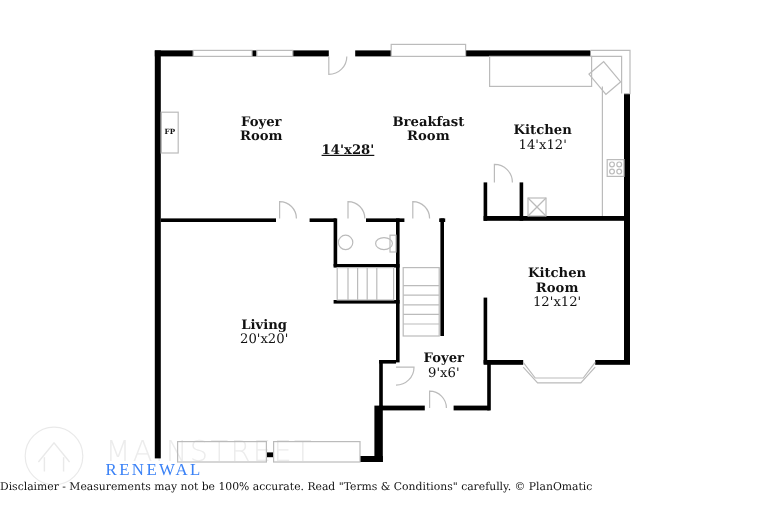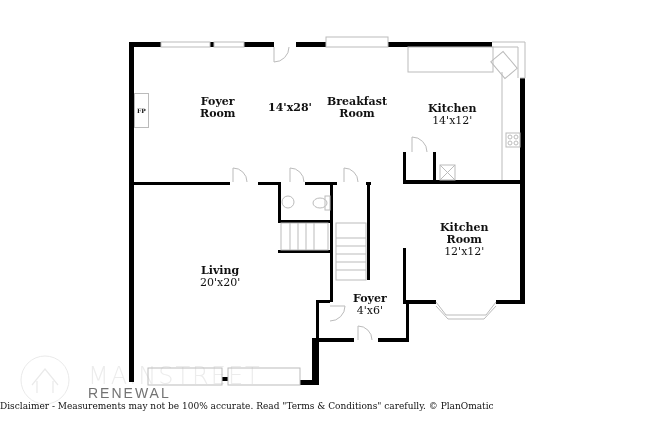--- a/index.html
+++ b/index.html
@@ -4,21 +4,21 @@
 <style>
   html, body { margin:0; padding:0; background:#ffffff; }
   body { width:650px; height:433px; position:relative; overflow:hidden; font-family:"DejaVu Serif", serif; }
   #plan { position:absolute; left:0; top:0; width:650px; height:433px; }
   .room-label { position:absolute; font-family:"DejaVu Serif", serif; font-weight:bold; font-size:11px; line-height:12px; text-align:center; color:#111; white-space:nowrap; }
   .room-label .dim { font-weight:normal; }
   .fp { position:absolute; left:134px; top:93px; width:13px; height:33px; border:1px solid #bbb; background:#fff; font-family:"DejaVu Serif", serif; font-weight:bold; font-size:6px; display:flex; align-items:center; justify-content:center; color:#111; }
   .disclaimer { position:absolute; left:0; width:650px; top:401px; text-align:left; font-family:"DejaVu Serif", serif; font-size:9px; color:#111; }
   .wm { position:absolute; left:20px; top:355px; width:260px; height:50px; opacity:0.55; }
   .wm-text1 { position:absolute; left:88px; top:362px; font-family:"DejaVu Sans", sans-serif; font-size:24px; letter-spacing:2px; color:#ececec; font-weight:300; }
-  .wm-text2 { position:absolute; left:88px; top:385px; font-family:Liberation Sans, sans-serif; font-size:14px; letter-spacing:2px; color:#737373; }
+  .wm-text2 { position:absolute; left:88px; top:385px; font-family:Liberation Serif, serif; font-size:14px; letter-spacing:2px; color:#3b82f6; }
 </style>
 </head>
 <body>
 
 <svg class="wm" viewBox="0 0 260 50">
   <circle cx="25" cy="25" r="24" fill="none" stroke="#d8d8d8" stroke-width="1"></circle>
   <path d="M12 30 L25 14 L38 30 M17 26 L17 38 M33 26 L33 38" fill="none" stroke="#d8d8d8" stroke-width="1.2"></path>
 </svg>
 <div class="wm-text1">MAINSTREET</div>
 <div class="wm-text2">RENEWAL</div>
@@ -119,36 +119,36 @@
     <path d="M358 340 L358 326 A14 14 0 0 1 372 340"></path>
   </g>
 </svg>
 
 <div class="fp">FP</div>
 
 <div class="room-label" style="left:200px;top:96px;">
   <div>Foyer</div>
   <div>Room</div>
 </div>
-<div class="room-label" style="left:268px;top:102px;">14'x28'</div>
+<div class="room-label" style="left:268px;top:119px;text-decoration:underline;">14'x28'</div>
 <div class="room-label" style="left:327px;top:96px;">
   <div>Breakfast</div>
   <div>Room</div>
 </div>
 <div class="room-label" style="left:428px;top:103px;">
   <div>Kitchen</div>
   <div class="dim">14'x12'</div>
 </div>
 <div class="room-label" style="left:440px;top:222px;">
   <div>Kitchen</div>
   <div>Room</div>
   <div class="dim">12'x12'</div>
 </div>
 <div class="room-label" style="left:200px;top:265px;">
   <div>Living</div>
   <div class="dim">20'x20'</div>
 </div>
 <div class="room-label" style="left:353px;top:293px;text-align:center;">
   <div>Foyer</div>
-  <div class="dim">4'x6'</div>
+  <div class="dim">9'x6'</div>
 </div>
 
 <div class="disclaimer">Disclaimer - Measurements may not be 100% accurate. Read "Terms &amp; Conditions" carefully. © PlanOmatic</div>
 
 </body></html>

